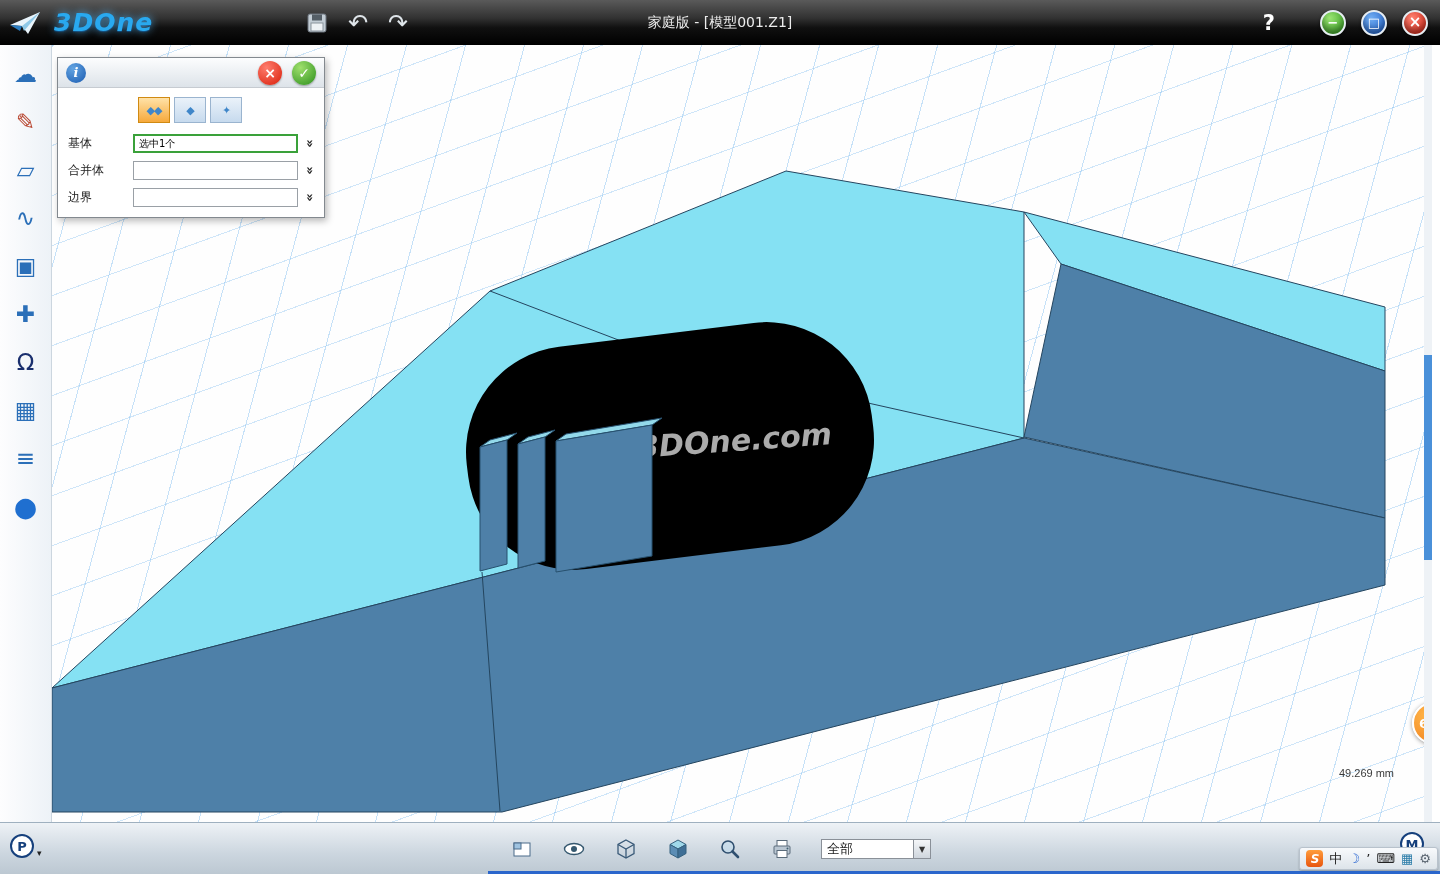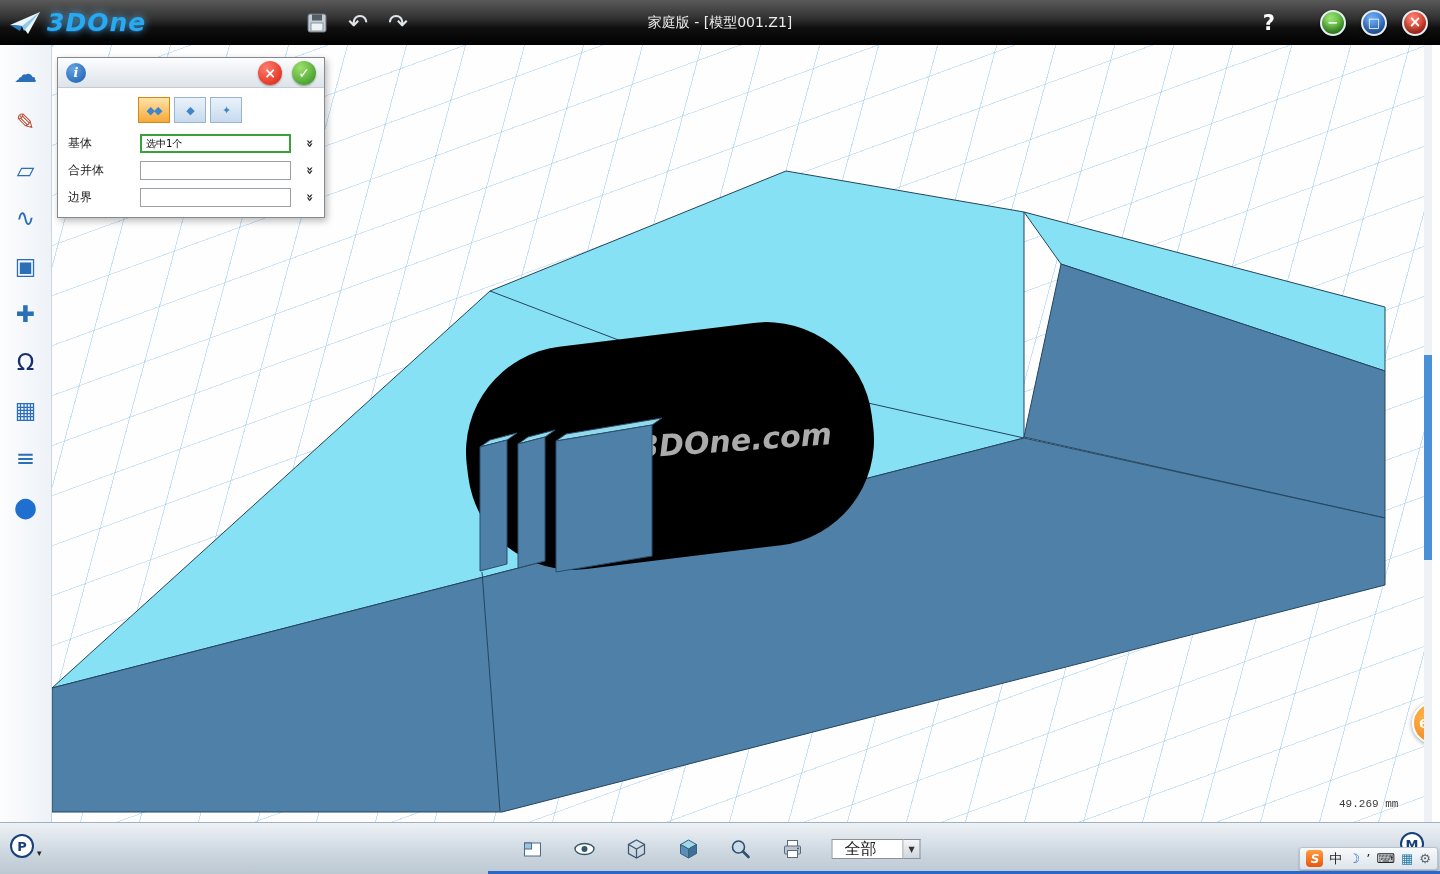--- a/index.html
+++ b/index.html
@@ -2,21 +2,21 @@
 <html><head>
 <meta charset="utf-8">
 <style>
   *{margin:0;padding:0;box-sizing:border-box}
   html,body{width:1440px;height:874px;font-family:"DejaVu Sans","Liberation Sans",sans-serif;overflow:hidden}
   #screen{position:relative;width:1440px;height:874px;background:#fff;overflow:hidden}
 
   
   #titlebar{position:absolute;left:0;top:0;width:100%;height:45px;
     background:linear-gradient(180deg,#5a5a5a 0%,#323232 40%,#101010 62%,#000 100%)}
-  .logo{position:absolute;left:8px;top:8px;display:flex;align-items:center;gap:5px}
+  .logo{position:absolute;left:8px;top:8px;display:flex;align-items:center;gap:12px}
   .logo-text{font-size:25px;font-weight:bold;font-style:italic;color:#29a9ef;letter-spacing:1px;
     text-shadow:0 0 8px rgba(90,190,255,.85),0 1px 1px #00315e}
   .tb-icons{position:absolute;left:306px;top:0;height:45px;display:flex;align-items:center;gap:20px}
   .tb-glyph{font-size:24px;color:#dfe5ea;line-height:1;cursor:pointer}
   #tb-title{position:absolute;left:0;right:0;top:0;height:45px;display:flex;align-items:center;justify-content:center;
     font-size:14px;color:#ececec;pointer-events:none}
   .tb-right{position:absolute;right:12px;top:0;height:45px;display:flex;align-items:center;gap:15px}
   .help{font-size:21px;font-weight:bold;color:#fff;margin-right:30px;cursor:pointer}
   .win-btn{width:26px;height:26px;border-radius:50%;border:2px solid #e6edf2;display:flex;align-items:center;justify-content:center;
     font-size:13px;font-weight:bold;color:#fff;line-height:1;cursor:pointer;
@@ -35,21 +35,21 @@
   .side-item:nth-child(7){color:#1a2f6e}
   .side-item:nth-child(10){color:#1f6fd0;font-size:27px}
 
   
   #canvas{position:absolute;left:52px;top:45px;width:1380px;height:777px;overflow:hidden;background-color:#fefefe;
     background-image:
       repeating-linear-gradient(105deg,rgba(130,190,240,.45) 0,rgba(130,190,240,.45) 1px,transparent 1px,transparent 57px),
       repeating-linear-gradient(160deg,rgba(130,190,240,.38) 0,rgba(130,190,240,.38) 1px,transparent 1px,transparent 47px)}
   #scene{position:absolute;left:0;top:0;width:1380px;height:777px}
 
-  .dim-label{position:absolute;left:1287px;top:753px;font-family:Liberation Mono, monospace;
+  .dim-label{position:absolute;left:1287px;top:722px;font-family:Liberation Sans, sans-serif;
     font-size:11px;color:#3a3a3a}
 
   
   .vscroll{position:absolute;right:0;top:0;width:8px;height:100%;background:#eef2f6}
   .vthumb{position:absolute;right:0;top:310px;width:8px;height:205px;background:#4a90d9;cursor:pointer}
 
   
   .badge{position:absolute;left:1360px;top:657px;width:42px;height:42px;border-radius:50%;
     background:radial-gradient(circle at 30% 30%,#ffb347,#ef7d1a);border:2px solid #fff;
     box-shadow:0 1px 4px rgba(0,0,0,.4);color:#fff;font-weight:bold;font-size:13px;
@@ -66,39 +66,39 @@
   .dlg-x{margin-left:auto}
   .round-btn{width:24px;height:24px;border-radius:50%;display:flex;align-items:center;justify-content:center;
     color:#fff;font-weight:bold;font-size:14px;line-height:1;cursor:pointer;box-shadow:0 1px 2px rgba(0,0,0,.35)}
   .btn-cancel{background:radial-gradient(circle at 35% 28%,#ff7d6e,#d91f0a)}
   .btn-ok{background:radial-gradient(circle at 35% 28%,#9fe06c,#2c8f1d)}
   .dlg-tabs{padding:9px 0 7px 80px;display:flex;gap:4px}
   .dtab{width:32px;height:26px;border:1px solid #9ab4cf;background:linear-gradient(#eaf2fa,#c6daee);
     font-size:11px;color:#3f86c9;display:flex;align-items:center;justify-content:center;
     letter-spacing:-1px;cursor:pointer}
   .dtab.sel{background:linear-gradient(#ffe2a8,#f6a93c);border-color:#d08a12}
-  .dlg-row{display:flex;align-items:center;padding:4px 6px 4px 10px;gap:12px}
+  .dlg-row{display:flex;align-items:center;padding:4px 6px 4px 10px;gap:5px}
   .dlg-row:last-child{padding-bottom:10px}
   .dlg-row label{width:60px;font-size:12px;color:#222}
   .dlg-row input{flex:1;height:19px;border:1px solid #9aa0a6;font-size:10px;padding:0 4px;font-family:inherit;min-width:0}
   .dlg-row input.hl{border:2px solid #3aa13a}
   .chev{width:15px;text-align:center;font-weight:bold;color:#222;transform:rotate(90deg);font-size:13px;cursor:pointer}
 
   
   #statusbar{position:absolute;left:0;bottom:0;width:100%;height:52px;
     background:linear-gradient(#eef2f6,#ccd6df 60%,#bcc8d2);border-top:1px solid #9fb0bf}
   .p-wrap{position:absolute;left:10px;top:11px;display:flex;align-items:flex-end;gap:3px}
   .circ-btn{width:24px;height:24px;border-radius:50%;border:2px solid #16407c;color:#16407c;font-weight:bold;
     font-size:13px;background:#fff;display:flex;align-items:center;justify-content:center;cursor:pointer}
   .caret{font-size:9px;color:#222;cursor:pointer}
   .center-tools{position:absolute;left:50%;top:0;height:52px;transform:translateX(-50%);
     display:flex;align-items:center;gap:26px}
   .tool{width:26px;height:26px;display:flex;align-items:center;justify-content:center;cursor:pointer}
   .filter{display:flex;align-items:center}
-  .filter-box{width:72px;height:20px;background:#fff;border:1px solid #8a9098;font-size:16px;padding:0 12px;
+  .filter-box{width:93px;height:20px;background:#fff;border:1px solid #8a9098;font-size:13px;padding:0 5px;
     display:flex;align-items:center;color:#222}
   .filter-btn{width:17px;height:20px;background:linear-gradient(#f4f6f8,#cfd6dd);border:1px solid #8a9098;
     border-left:none;font-size:8px;display:flex;align-items:center;justify-content:center;color:#333;cursor:pointer}
   .m-wrap{position:absolute;right:16px;top:9px}
 
   
   #langbar{position:absolute;right:2px;bottom:4px;height:23px;display:flex;align-items:center;gap:6px;
     background:linear-gradient(#f8fafc,#dde4ea);border:1px solid #b8c2cc;border-radius:3px;padding:0 6px;
     box-shadow:0 1px 2px rgba(0,0,0,.25)}
   .ime-badge{width:17px;height:17px;border-radius:4px;background:linear-gradient(#ff9d3c,#e8560f);color:#fff;

